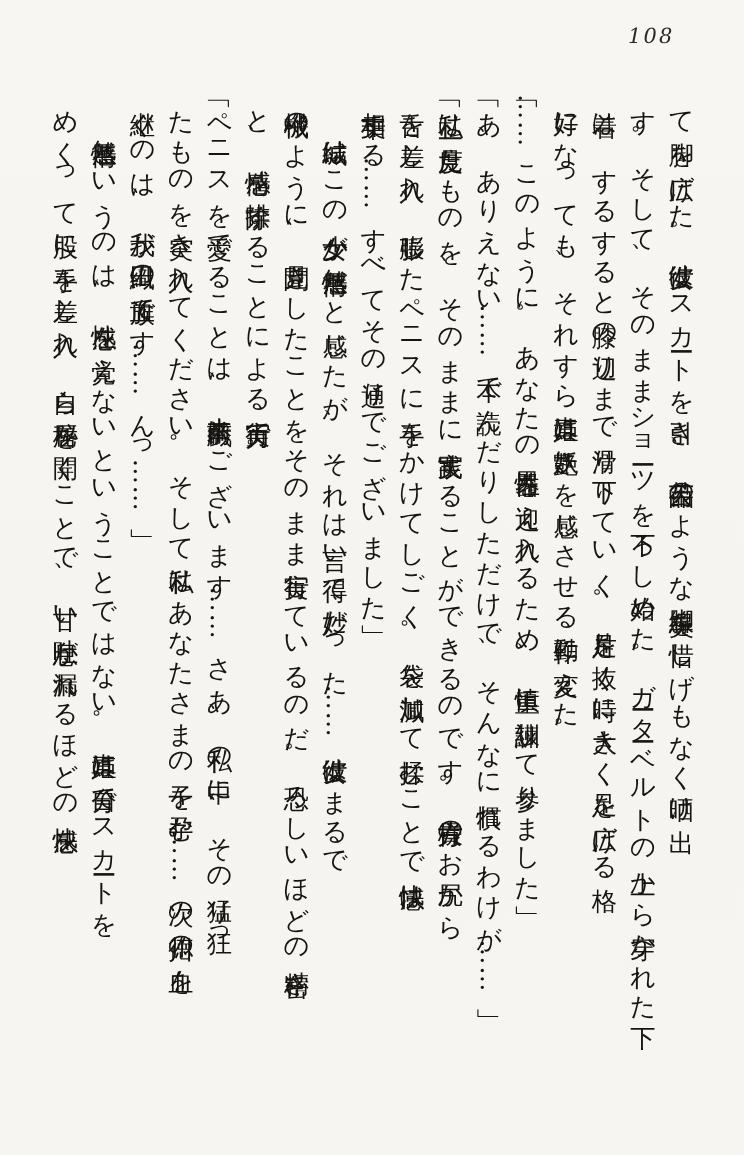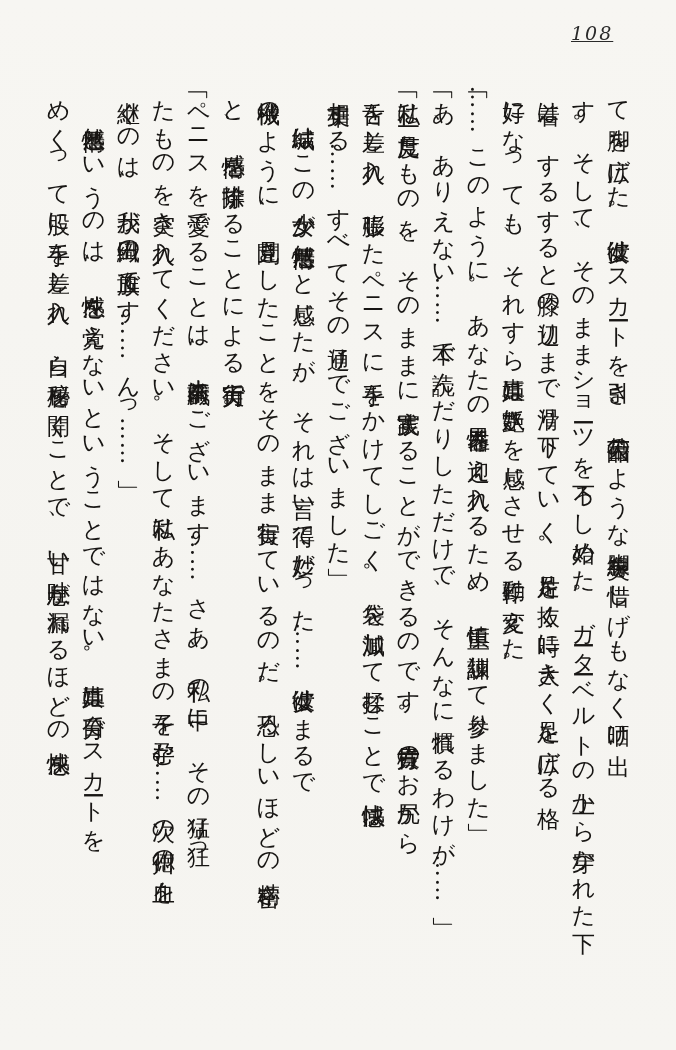--- a/index.html
+++ b/index.html
@@ -19,21 +19,20 @@
   }
   .page-number {
     position: absolute;
     top: 22px;
     left: 571px;
     font-family: "DejaVu Serif", "Liberation Serif", serif;
     font-style: italic;
     font-size: 19px;
     letter-spacing: 2px;
     color: #2a2a2a;
-    text-decoration: underline;
   }
   .text-block {
     position: absolute;
     top: 84px;
     right: 40px;
     height: 936px;
     writing-mode: vertical-rl;
     text-orientation: mixed;
     font-family: "DejaVu Serif", "Liberation Serif", serif;
     font-size: 23px;

